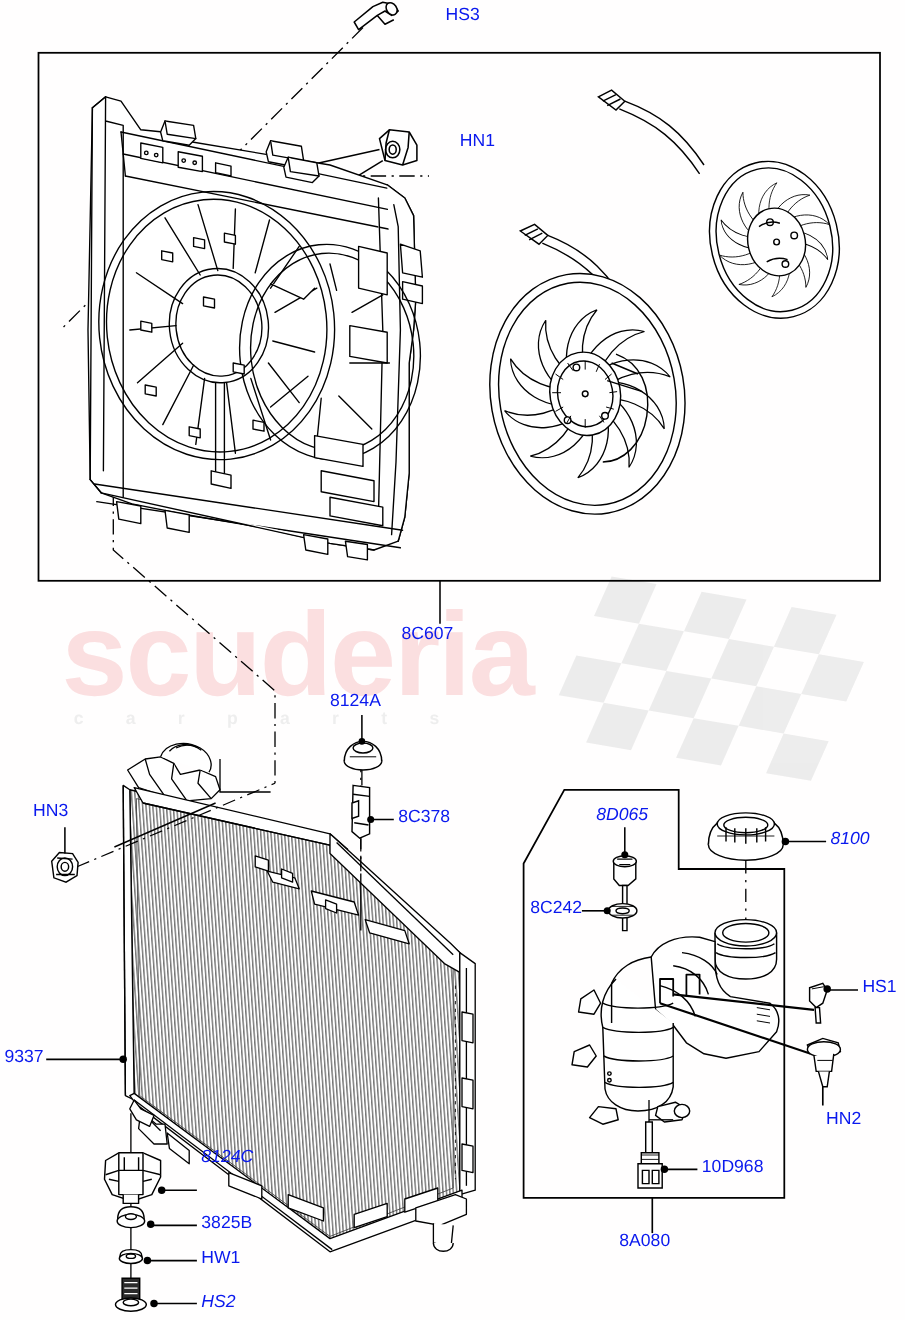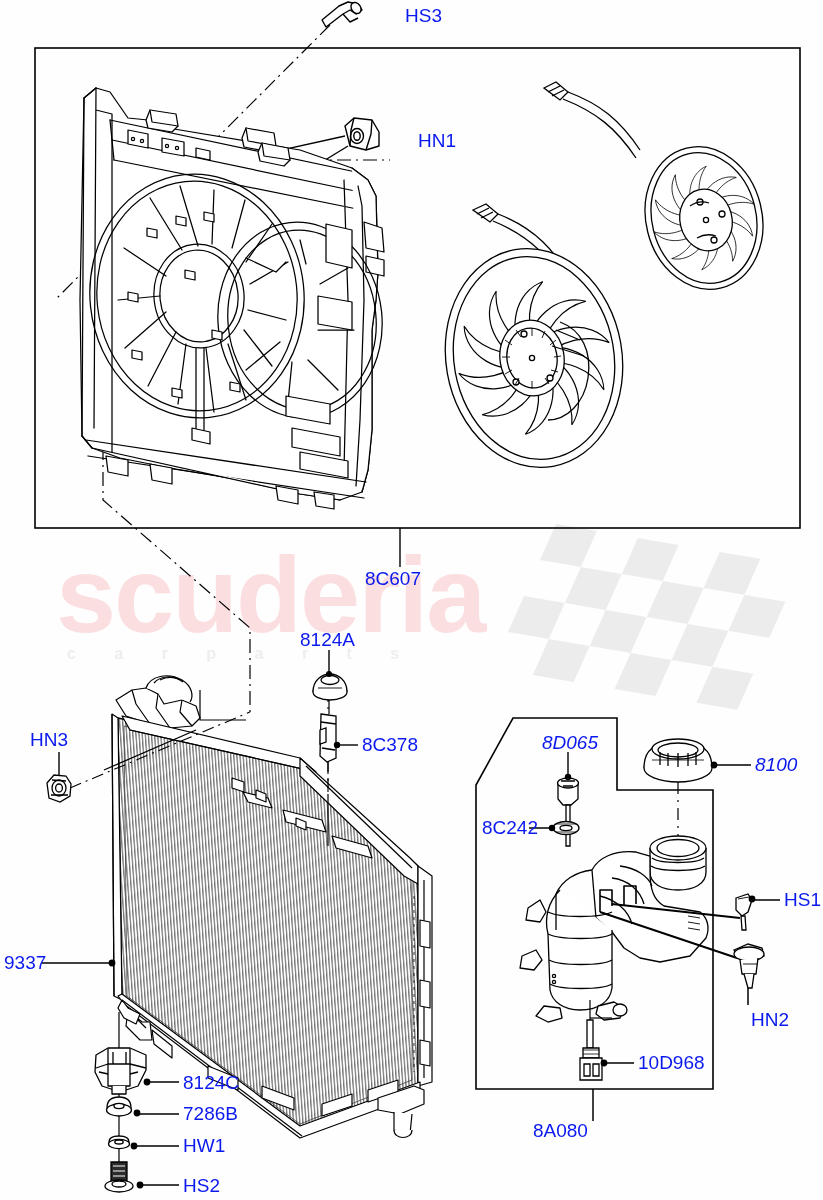--- a/index.html
+++ b/index.html
@@ -16,21 +16,21 @@
   }
   .wm-carparts{
     position:absolute; left:67px; top:646px;
     font-family:"Liberation Sans", sans-serif;
     font-size:16px; font-weight:bold; letter-spacing:17px;
     color:#eeeeee; line-height:1; user-select:none; white-space:nowrap;
   }
   .lbl{
     position:absolute;
     font-family:"Liberation Sans", sans-serif;
-    font-size:19px; color:#0a19ee; white-space:nowrap; line-height:1;
+    font-size:16px; color:#0a19ee; white-space:nowrap; line-height:1;
   }
 </style>
 </head>
 <body>
 
 <div id="sheet">
 
   <div class="wm-scuderia">scuderia</div>
   <div class="wm-carparts">c a r p a r t s</div>
 
@@ -573,31 +573,31 @@
       <circle cx="604" cy="1063" r="3.4" fill="#000" stroke="none"></circle>
     </g>
     <g stroke="#000" stroke-width="1.2" fill="none">
       <path d="M590,1018 L590,1012 L590,1000 L590,1020"></path>
       <path d="M612,1018 L590,1018"></path>
     </g>
 
   </svg>
 
   <div class="lbl" style="left:405px;top:6px;">HS3</div>
-  <div class="lbl" style="left:418px;top:131px;text-align:right;">HN1</div>
+  <div class="lbl" style="left:418px;top:121px;text-align:right;">HN1</div>
   <div class="lbl" style="left:365px;top:569px;">8C607</div>
   <div class="lbl" style="left:300px;top:630px;">8124A</div>
   <div class="lbl" style="left:362px;top:735px;">8C378</div>
   <div class="lbl" style="left:30px;top:730px;">HN3</div>
   <div class="lbl" style="left:755px;top:755px;font-style:italic;">8100</div>
   <div class="lbl" style="left:542px;top:733px;font-style:italic;">8D065</div>
   <div class="lbl" style="left:482px;top:818px;">8C242</div>
   <div class="lbl" style="left:784px;top:890px;">HS1</div>
   <div class="lbl" style="left:4px;top:953px;">9337</div>
   <div class="lbl" style="left:733px;top:1010px;margin-left:18px;">HN2</div>
   <div class="lbl" style="left:638px;top:1053px;">10D968</div>
-  <div class="lbl" style="left:183px;top:1073px;">8124C</div>
-  <div class="lbl" style="left:183px;top:1104px;">7286B</div>
+  <div class="lbl" style="left:183px;top:1044px;font-style:italic;">8124C</div>
+  <div class="lbl" style="left:183px;top:1104px;">3825B</div>
   <div class="lbl" style="left:183px;top:1136px;text-align:center;">HW1</div>
-  <div class="lbl" style="left:183px;top:1176px;">HS2</div>
-  <div class="lbl" style="left:533px;top:1121px;">8A080</div>
+  <div class="lbl" style="left:183px;top:1176px;font-style:italic;">HS2</div>
+  <div class="lbl" style="left:563px;top:1121px;">8A080</div>
 
 </div>
 
 </body></html>

